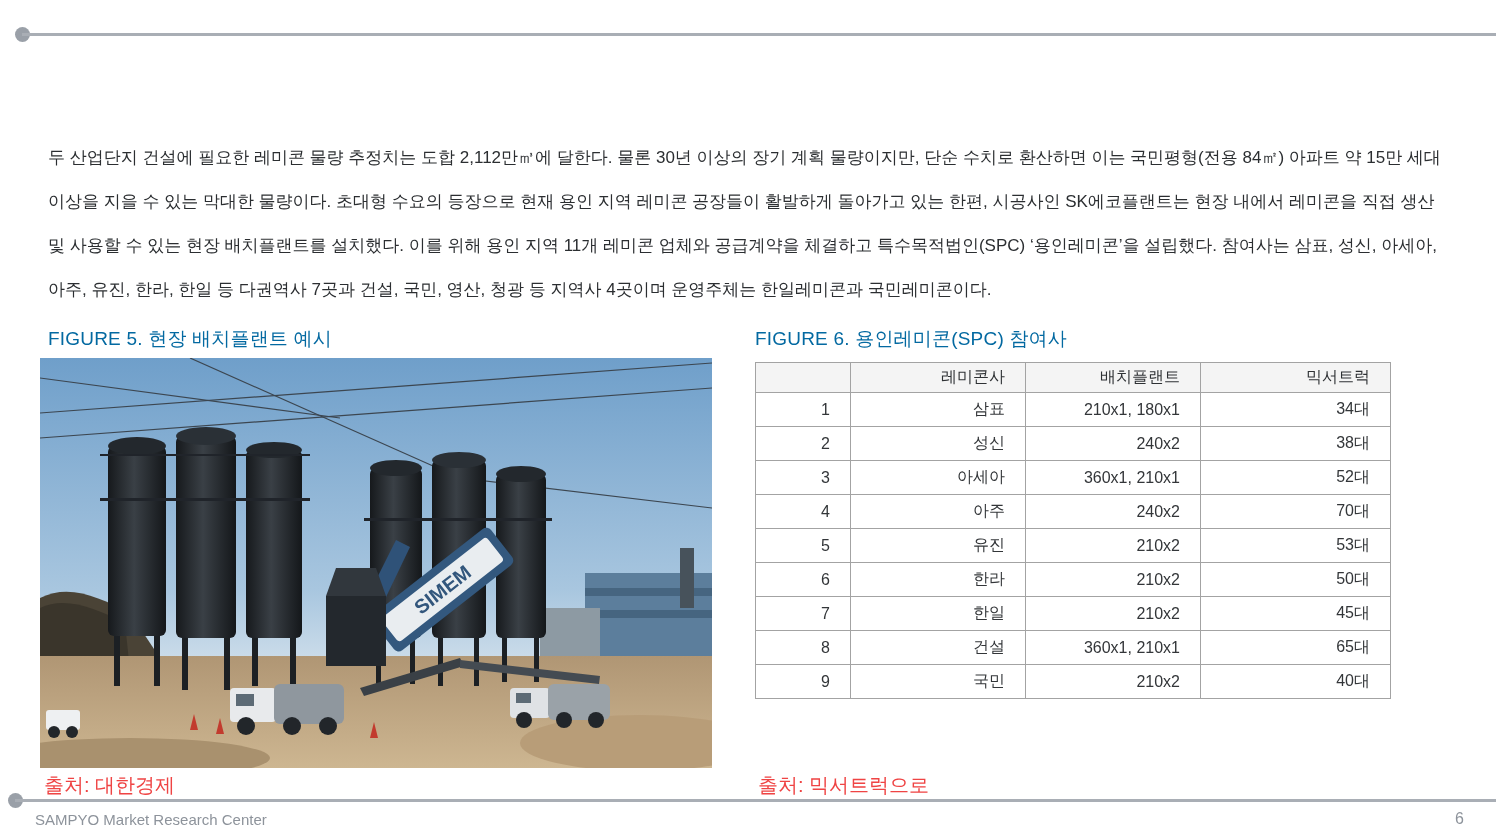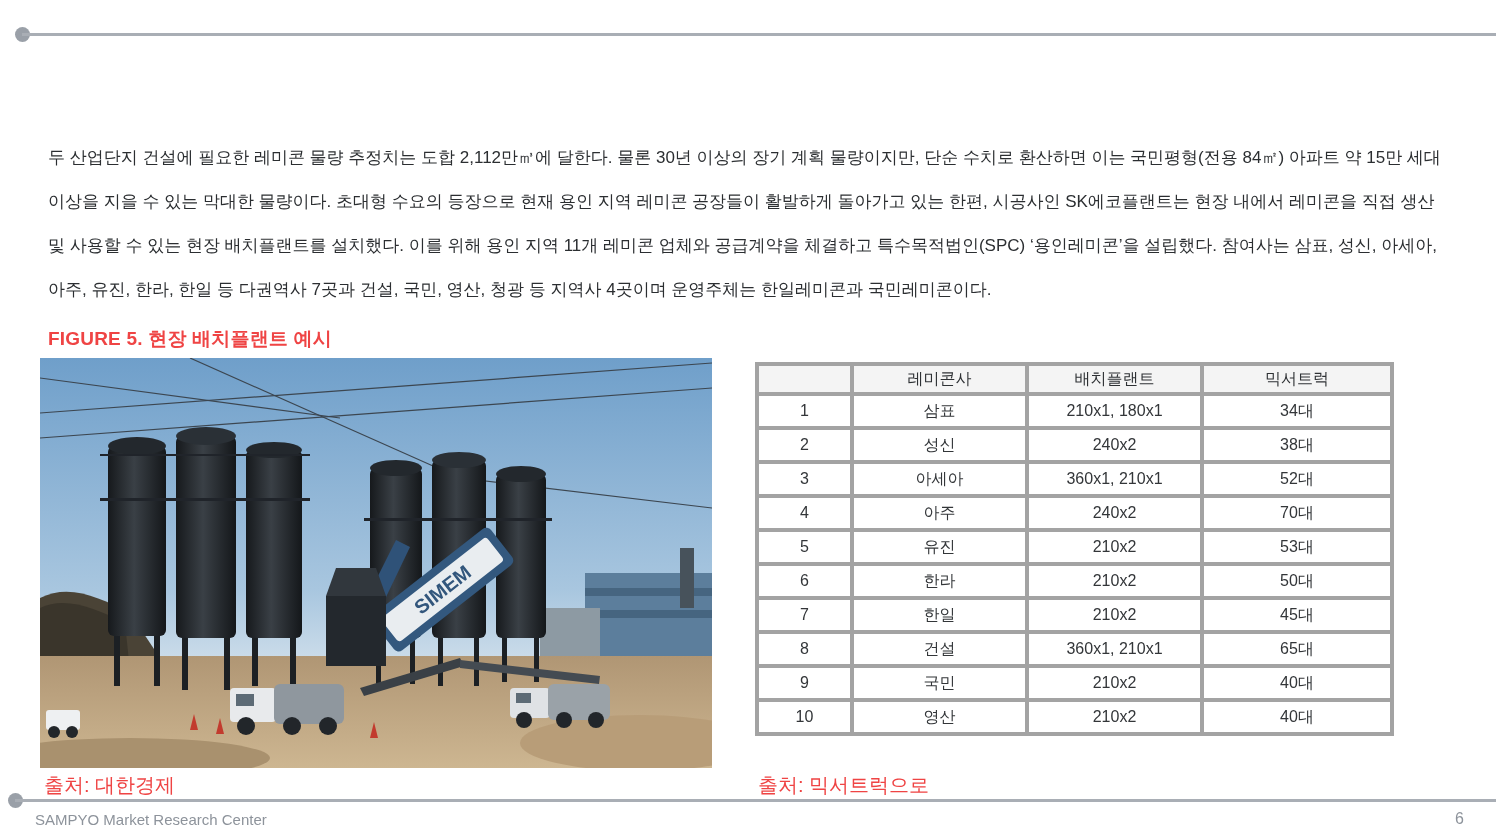--- a/index.html
+++ b/index.html
@@ -25,42 +25,42 @@
     font-size: 27px; font-weight: bold; color: #0f0f0f; letter-spacing: 1px;
   }
   .body-text {
     position: absolute; left: 48px; top: 136px; width: 1404px;
     font-size: 17px; line-height: 44px; color: #2b2e31;
   }
   .body-text p { margin: 0; }
 
   .fig-caption {
     position: absolute; top: 326px;
-    font-size: 19px; font-weight: bold; color: #ef4444; letter-spacing: 0.2px;
+    font-size: 19px; font-weight: normal; color: #0369a1; letter-spacing: 0.2px;
   }
   .fig5-caption { left: 48px; }
   .fig6-caption { left: 755px; }
 
   .photo-wrap { position: absolute; left: 40px; top: 358px; width: 672px; height: 410px; }
   .photo-wrap svg { display: block; }
 
   .fig-source {
     position: absolute; font-size: 20px; color: #ef4444;
   }
   .fig5-source { left: 44px; top: 772px; }
   .fig6-source { left: 758px; top: 772px; }
 
   .spc-table {
     position: absolute; left: 755px; top: 362px;
     border-collapse: collapse; table-layout: fixed;
     font-size: 16px; color: #333639;
   }
   .spc-table th, .spc-table td {
-    border: 4px solid #a3a3a3; text-align: center; vertical-align: middle;
-    font-weight: normal; padding: 0 7px;
+    border: 1px solid #a3a3a3; text-align: right; vertical-align: middle;
+    font-weight: normal; padding: 0 20px;
   }
   .spc-table thead th { height: 30px; background: #f4f4f4; color: #2e3134; }
   .spc-table tbody td { height: 34px; background: #ffffff; }
   .col-no { width: 95px; }
   .col-company { width: 175px; }
   .col-plant { width: 175px; }
   .col-truck { width: 190px; }
 
   .footer-left {
     position: absolute; left: 35px; top: 811px;
@@ -78,20 +78,21 @@
 
   <span class="rule-dot dot-top"></span>
   <div class="rule rule-top"></div>
 
 
   <div class="body-text">
     <p>두 산업단지 건설에 필요한 레미콘 물량 추정치는 도합 2,112만㎥에 달한다. 물론 30년 이상의 장기 계획 물량이지만, 단순 수치로 환산하면 이는 국민평형(전용 84㎡) 아파트 약 15만 세대 이상을 지을 수 있는 막대한 물량이다. 초대형 수요의 등장으로 현재 용인 지역 레미콘 공장들이 활발하게 돌아가고 있는 한편, 시공사인 SK에코플랜트는 현장 내에서 레미콘을 직접 생산 및 사용할 수 있는 현장 배치플랜트를 설치했다. 이를 위해 용인 지역 11개 레미콘 업체와 공급계약을 체결하고 특수목적법인(SPC) ‘용인레미콘’을 설립했다. 참여사는 삼표, 성신, 아세아, 아주, 유진, 한라, 한일 등 다권역사 7곳과 건설, 국민, 영산, 청광 등 지역사 4곳이며 운영주체는 한일레미콘과 국민레미콘이다.</p>
   </div>
 
   <div class="fig-caption fig5-caption">FIGURE 5. 현장 배치플랜트 예시</div>
+  <div class="fig-caption fig6-caption">FIGURE 6. 용인레미콘(SPC) 참여사</div>
 
   <div class="photo-wrap">
     <svg width="672" height="410" viewBox="0 0 672 410" xmlns="http://www.w3.org/2000/svg">
       <defs>
         <linearGradient id="sky" x1="0" y1="0" x2="0" y2="1">
           <stop offset="0" stop-color="#6f9fca"></stop>
           <stop offset="0.7" stop-color="#a8c6df"></stop>
           <stop offset="1" stop-color="#d9e5ee"></stop>
         </linearGradient>
         <linearGradient id="silo" x1="0" y1="0" x2="1" y2="0">
@@ -284,26 +285,20 @@
         <td>건설</td>
         <td>360x1, 210x1</td>
         <td>65대</td>
       </tr>
       <tr>
         <td>9</td>
         <td>국민</td>
         <td>210x2</td>
         <td>40대</td>
       </tr>
-      <tr>
-        <td>10</td>
-        <td>영산</td>
-        <td>210x2</td>
-        <td>40대</td>
-      </tr>
     </tbody>
   </table>
 
   <div class="fig-source fig6-source">출처: 믹서트럭으로</div>
 
   <span class="rule-dot dot-bottom"></span>
   <div class="rule rule-bottom"></div>
 
   <div class="footer-left">SAMPYO Market Research Center</div>
   <div class="footer-page">6</div>

